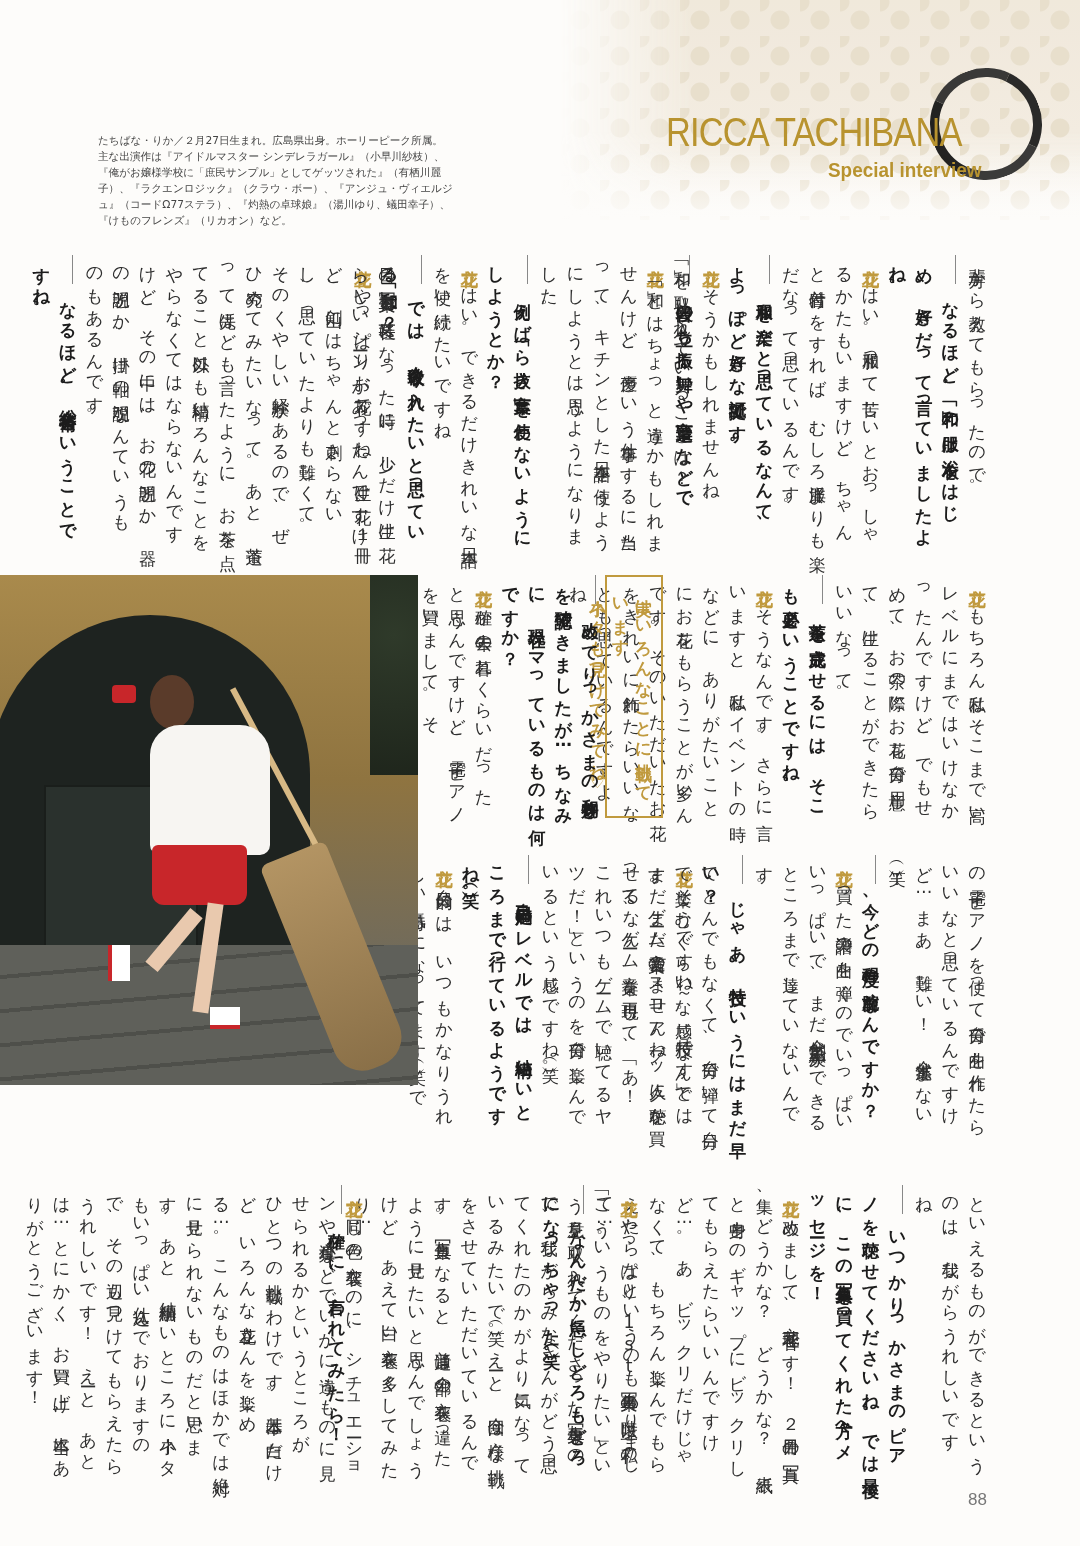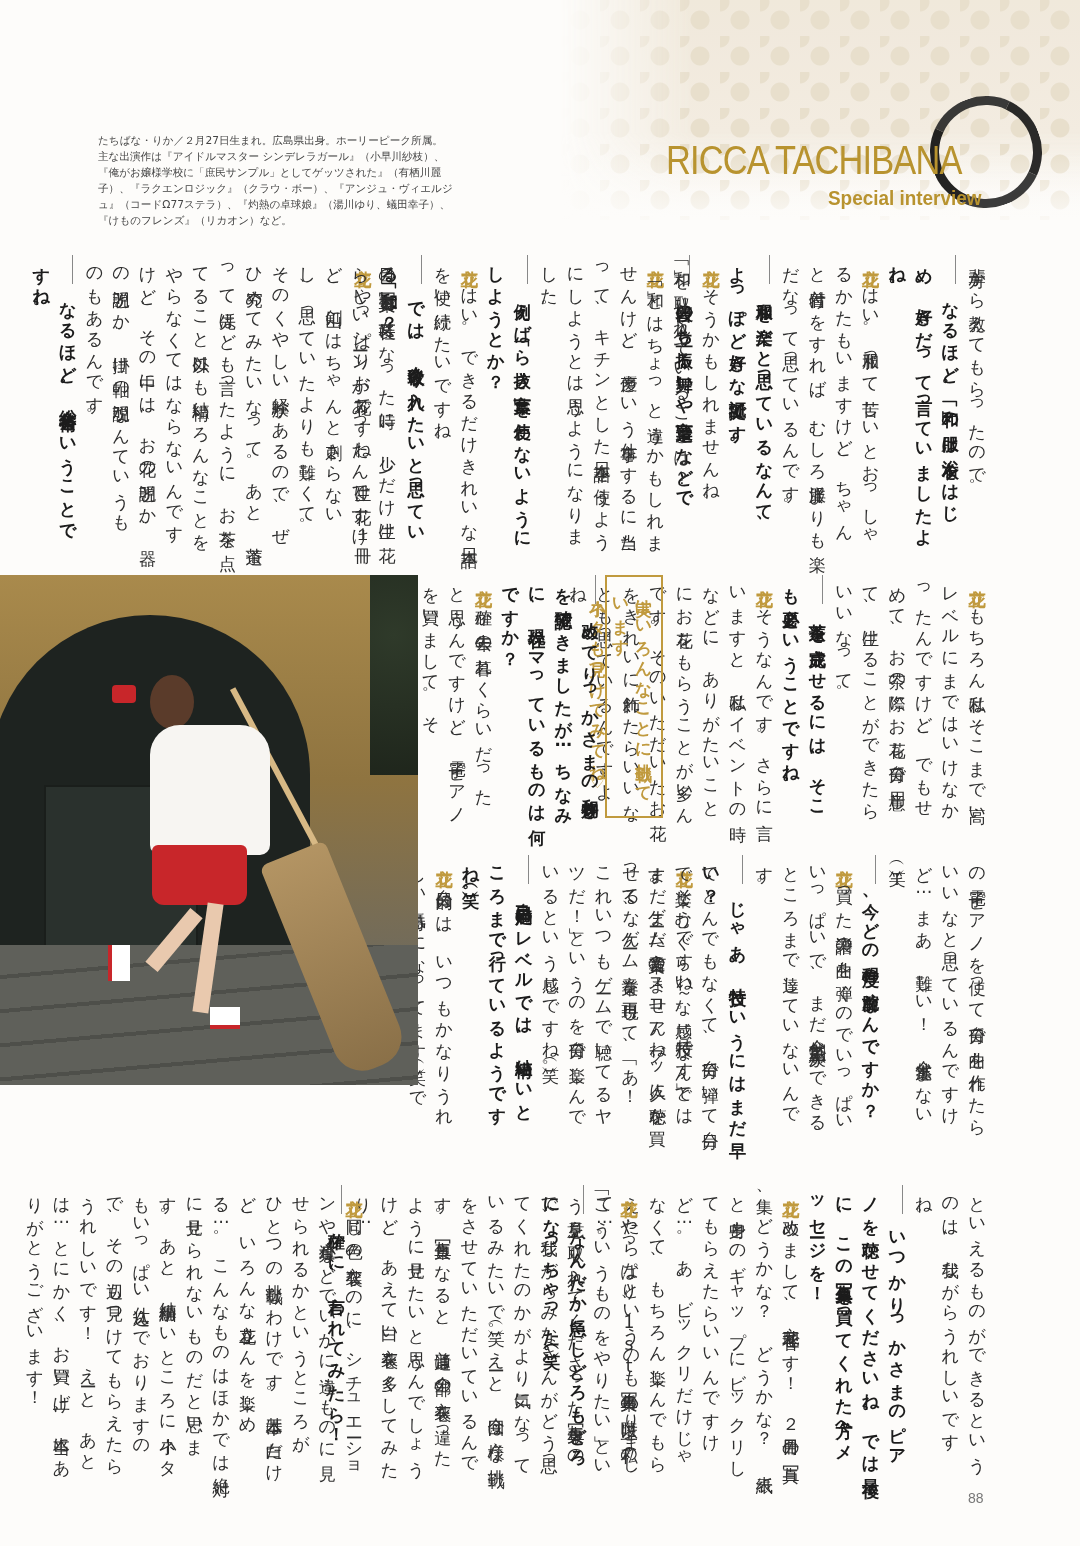--- a/index.html
+++ b/index.html
@@ -16,21 +16,21 @@
       radial-gradient(circle at 0px 2px, #e6dcc8 9px, transparent 10px) 0 0/40px 36px,
       linear-gradient(180deg, #efe7d8 0%, #f2ebdf 60%, rgba(253,252,250,0) 100%);
     -webkit-mask-image: linear-gradient(90deg, rgba(0,0,0,0) 0%, rgba(0,0,0,1) 25%, rgba(0,0,0,1) 100%);
     mask-image: linear-gradient(90deg, rgba(0,0,0,0) 0%, rgba(0,0,0,1) 25%, rgba(0,0,0,1) 100%);
     opacity: .9;
   }
   .pattern-fade {
     position: absolute; left: 560px; top: 150px; width: 520px; height: 80px;
     background: linear-gradient(180deg, rgba(253,252,250,0), #fdfcfa);
   }
-  .title-wrap { position: absolute; left: 660px; top: 96px; width: 340px; height: 130px; }
+  .title-wrap { position: absolute; left: 660px; top: 68px; width: 340px; height: 130px; }
   .title-main {
     position: absolute; left: 6px; top: 42px; white-space: nowrap;
     font-family: "Liberation Sans Narrow", "Liberation Sans", sans-serif;
     font-size: 40px; letter-spacing: -1px; color: #b8932f; font-weight: 400;
     transform: scaleX(.86); transform-origin: left center;
   }
   .title-sub {
     position: absolute; left: 168px; top: 90px; white-space: nowrap;
     font-family: "Liberation Sans", sans-serif; font-weight: 700;
     font-size: 21px; color: #b8932f;
@@ -112,21 +112,21 @@
   .photo .broom-stick {
     position: absolute; left: 230px; top: 115px; width: 6px; height: 200px;
     background: #d8b985; transform: rotate(-28deg); transform-origin: top left;
   }
   .photo .broom-head {
     position: absolute; left: 300px; top: 270px; width: 70px; height: 230px;
     background: linear-gradient(180deg, #b39463, #8a7048);
     transform: rotate(-22deg); border-radius: 8px 8px 30px 30px;
   }
   .page-no {
-    position: absolute; left: 968px; top: 1490px; font-size: 14px; color: #777;
+    position: absolute; left: 968px; top: 1490px; font-size: 17px; color: #777;
     font-family: "Liberation Sans", sans-serif;
   }
 </style>
 </head>
 <body>
 
 <div class="pattern"></div>
 <div class="pattern-fade"></div>
 
 <div class="title-wrap">

